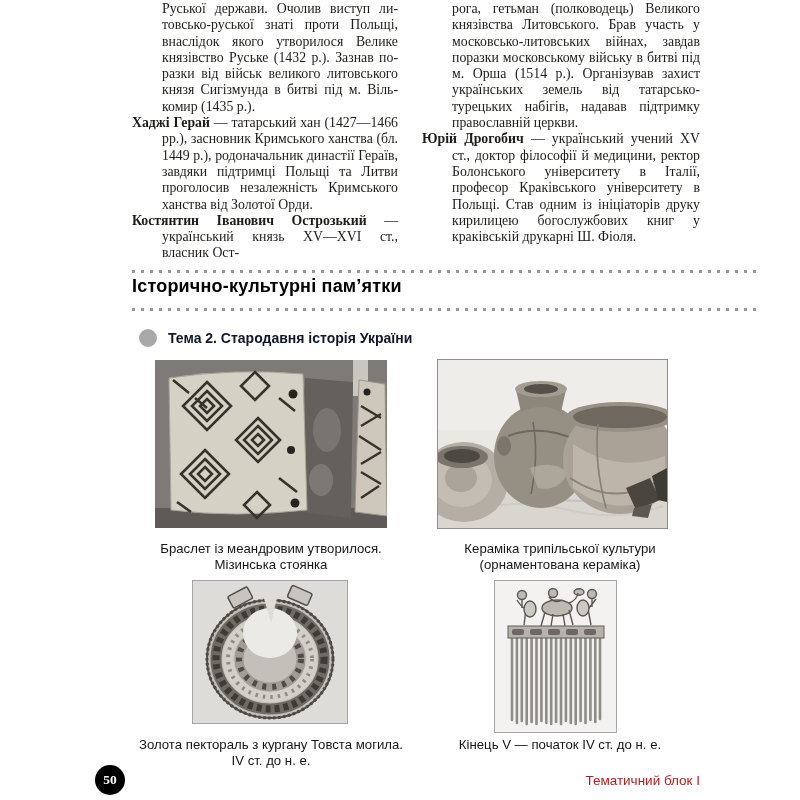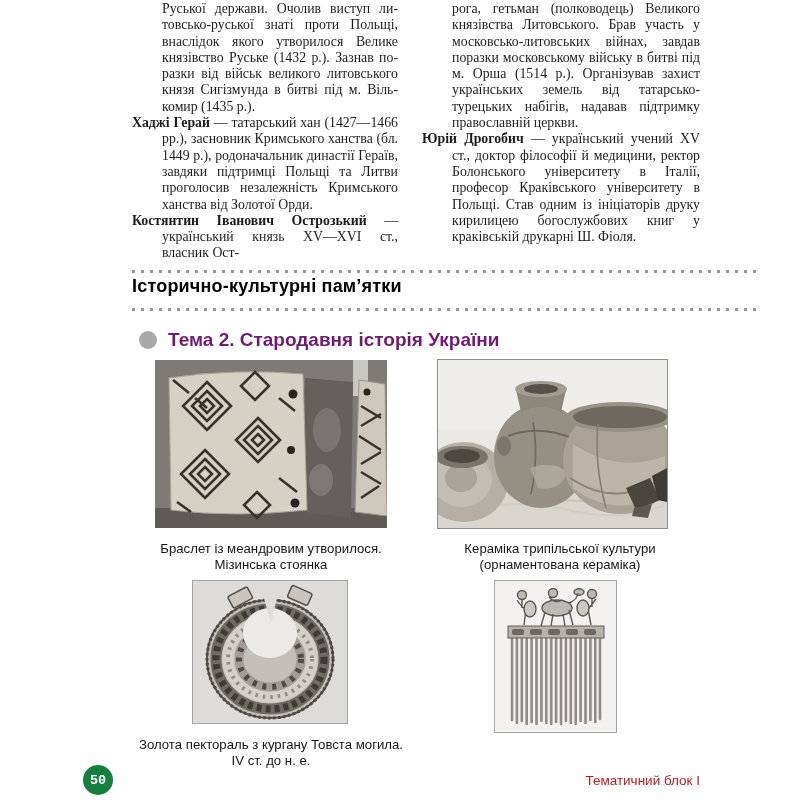--- a/index.html
+++ b/index.html
@@ -19,37 +19,37 @@
   
   .rule{position:absolute;left:132px;width:630px;height:3px;
     background:repeating-linear-gradient(to right,#969696 0 3px,transparent 3px 9px)}
   .rule1{top:270px}
   .rule2{top:308px}
   .section-title{position:absolute;left:132px;top:276px;margin:0;
     font-family:"Liberation Sans",sans-serif;font-size:18px;font-weight:bold;
     color:#000000;letter-spacing:.2px}
   .topic{position:absolute;left:139px;top:329px;display:flex;align-items:center;gap:11px}
   .topic-bullet{width:18px;height:18px;border-radius:50%;background:#a9a9a9;flex:none}
-  .topic-label{font-family:"Liberation Sans",sans-serif;font-size:19px;font-weight:bold;color:#701a75}
+  .topic-label{font-family:"Liberation Sans",sans-serif;font-size:14px;font-weight:bold;color:#0f172a}
   
   .fig{position:absolute;margin:0;padding:0}
   .fig svg{display:block;width:100%;height:100%}
   .fig1{left:155px;top:360px;width:232px;height:168px}
   .fig2{left:438px;top:360px;width:229px;height:168px;outline:1px solid #8f8f8f}
   .fig3{left:193px;top:581px;width:154px;height:142px;outline:1px solid #a5a5a5}
   .fig4{left:495px;top:581px;width:121px;height:151px;outline:1px solid #a5a5a5}
   .cap{position:absolute;font-family:"Liberation Sans",sans-serif;font-size:13.2px;
     line-height:15.6px;text-align:center;color:#161616}
   .cap1{left:132px;top:541px;width:278px}
   .cap2{left:420px;top:541px;width:280px}
   .cap3{left:132px;top:737px;width:278px}
   .cap4{left:420px;top:737px;width:280px}
   
-  .page-num{position:absolute;left:83px;top:765px;width:30px;height:30px;border-radius:50%;
-    background:#15803d;color:#ffffff;font-family:Liberation Mono, monospace;
+  .page-num{position:absolute;left:95px;top:765px;width:30px;height:30px;border-radius:50%;
+    background:#000000;color:#ffffff;font-family:Liberation Serif, serif;
     font-size:13.5px;font-weight:bold;display:flex;align-items:center;justify-content:center}
   .footer-right{position:absolute;left:132px;top:773px;width:568px;text-align:right;
     font-family:"Liberation Sans",sans-serif;font-size:13.5px;color:#b91c1c}
 </style>
 </head>
 <body>
 
 <div>
 
   <section class="glossary">
@@ -224,18 +224,19 @@
   </div>
   <div class="cap cap2">
     <div>Кераміка трипільської культури</div>
     <div>(орнаментована кераміка)</div>
   </div>
   <div class="cap cap3">
     <div>Золота пектораль з кургану Товста могила.</div>
     <div>IV ст. до н. е.</div>
   </div>
   <div class="cap cap4">
+    <div>Кінець V — початок IV ст. до н. е.</div>
   </div>
 
   <div class="page-num">50</div>
   <div class="footer-right">Тематичний блок І</div>
 
 </div>
 
 </body></html>

